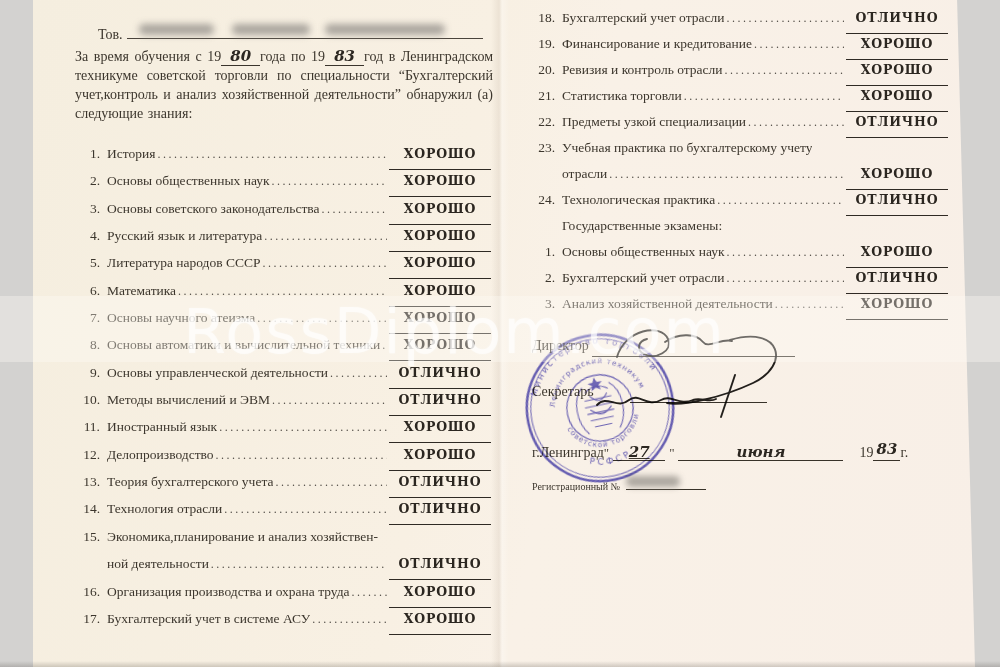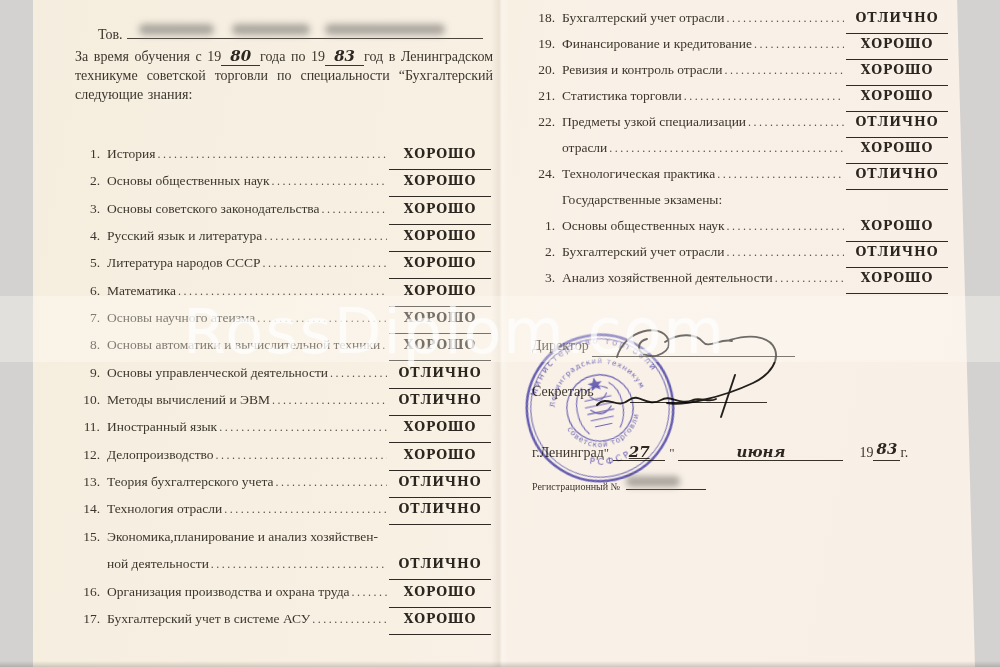--- a/index.html
+++ b/index.html
@@ -89,20 +89,21 @@
         <span class="tov-line">
           <span class="blur-blob b1"></span>
           <span class="blur-blob b2"></span>
           <span class="blur-blob b3"></span>
         </span>
       </div>
 
       <div class="intro">
         <div class="jline"><span>За время обучения с 19</span><span class="hand year">80</span><span>года по 19</span><span class="hand year">83</span><span>год в Ленинградском</span></div>
         <div class="jline">техникуме советской торговли по специальности “Бухгалтерский</div>
+        <div class="jline">учет,контроль и анализ хозяйственной деятельности” обнаружил (а)</div>
         <div class="jlast">следующие знания:</div>
       </div>
 
       <div class="rows-left">
 
           <div class="row">
             <span class="num">1.</span>
             <span class="label">История</span>
             <span class="leader"></span>
             <span class="grade">ХОРОШО</span>
@@ -260,20 +261,25 @@
               <span class="grade">ХОРОШО</span>
             </div>
 
             <div class="row">
               <span class="num">22.</span>
               <span class="label">Предметы узкой специализации</span>
               <span class="leader"></span>
               <span class="grade">ОТЛИЧНО</span>
             </div>
 
+            <div class="row no-grade">
+              <span class="num">23.</span>
+              <span class="label">Учебная практика по бухгалтерскому учету</span>
+
+            </div>
 
             <div class="row">
               <span class="num"></span>
               <span class="label">отрасли</span>
               <span class="leader"></span>
               <span class="grade">ХОРОШО</span>
             </div>
 
             <div class="row">
               <span class="num">24.</span>

